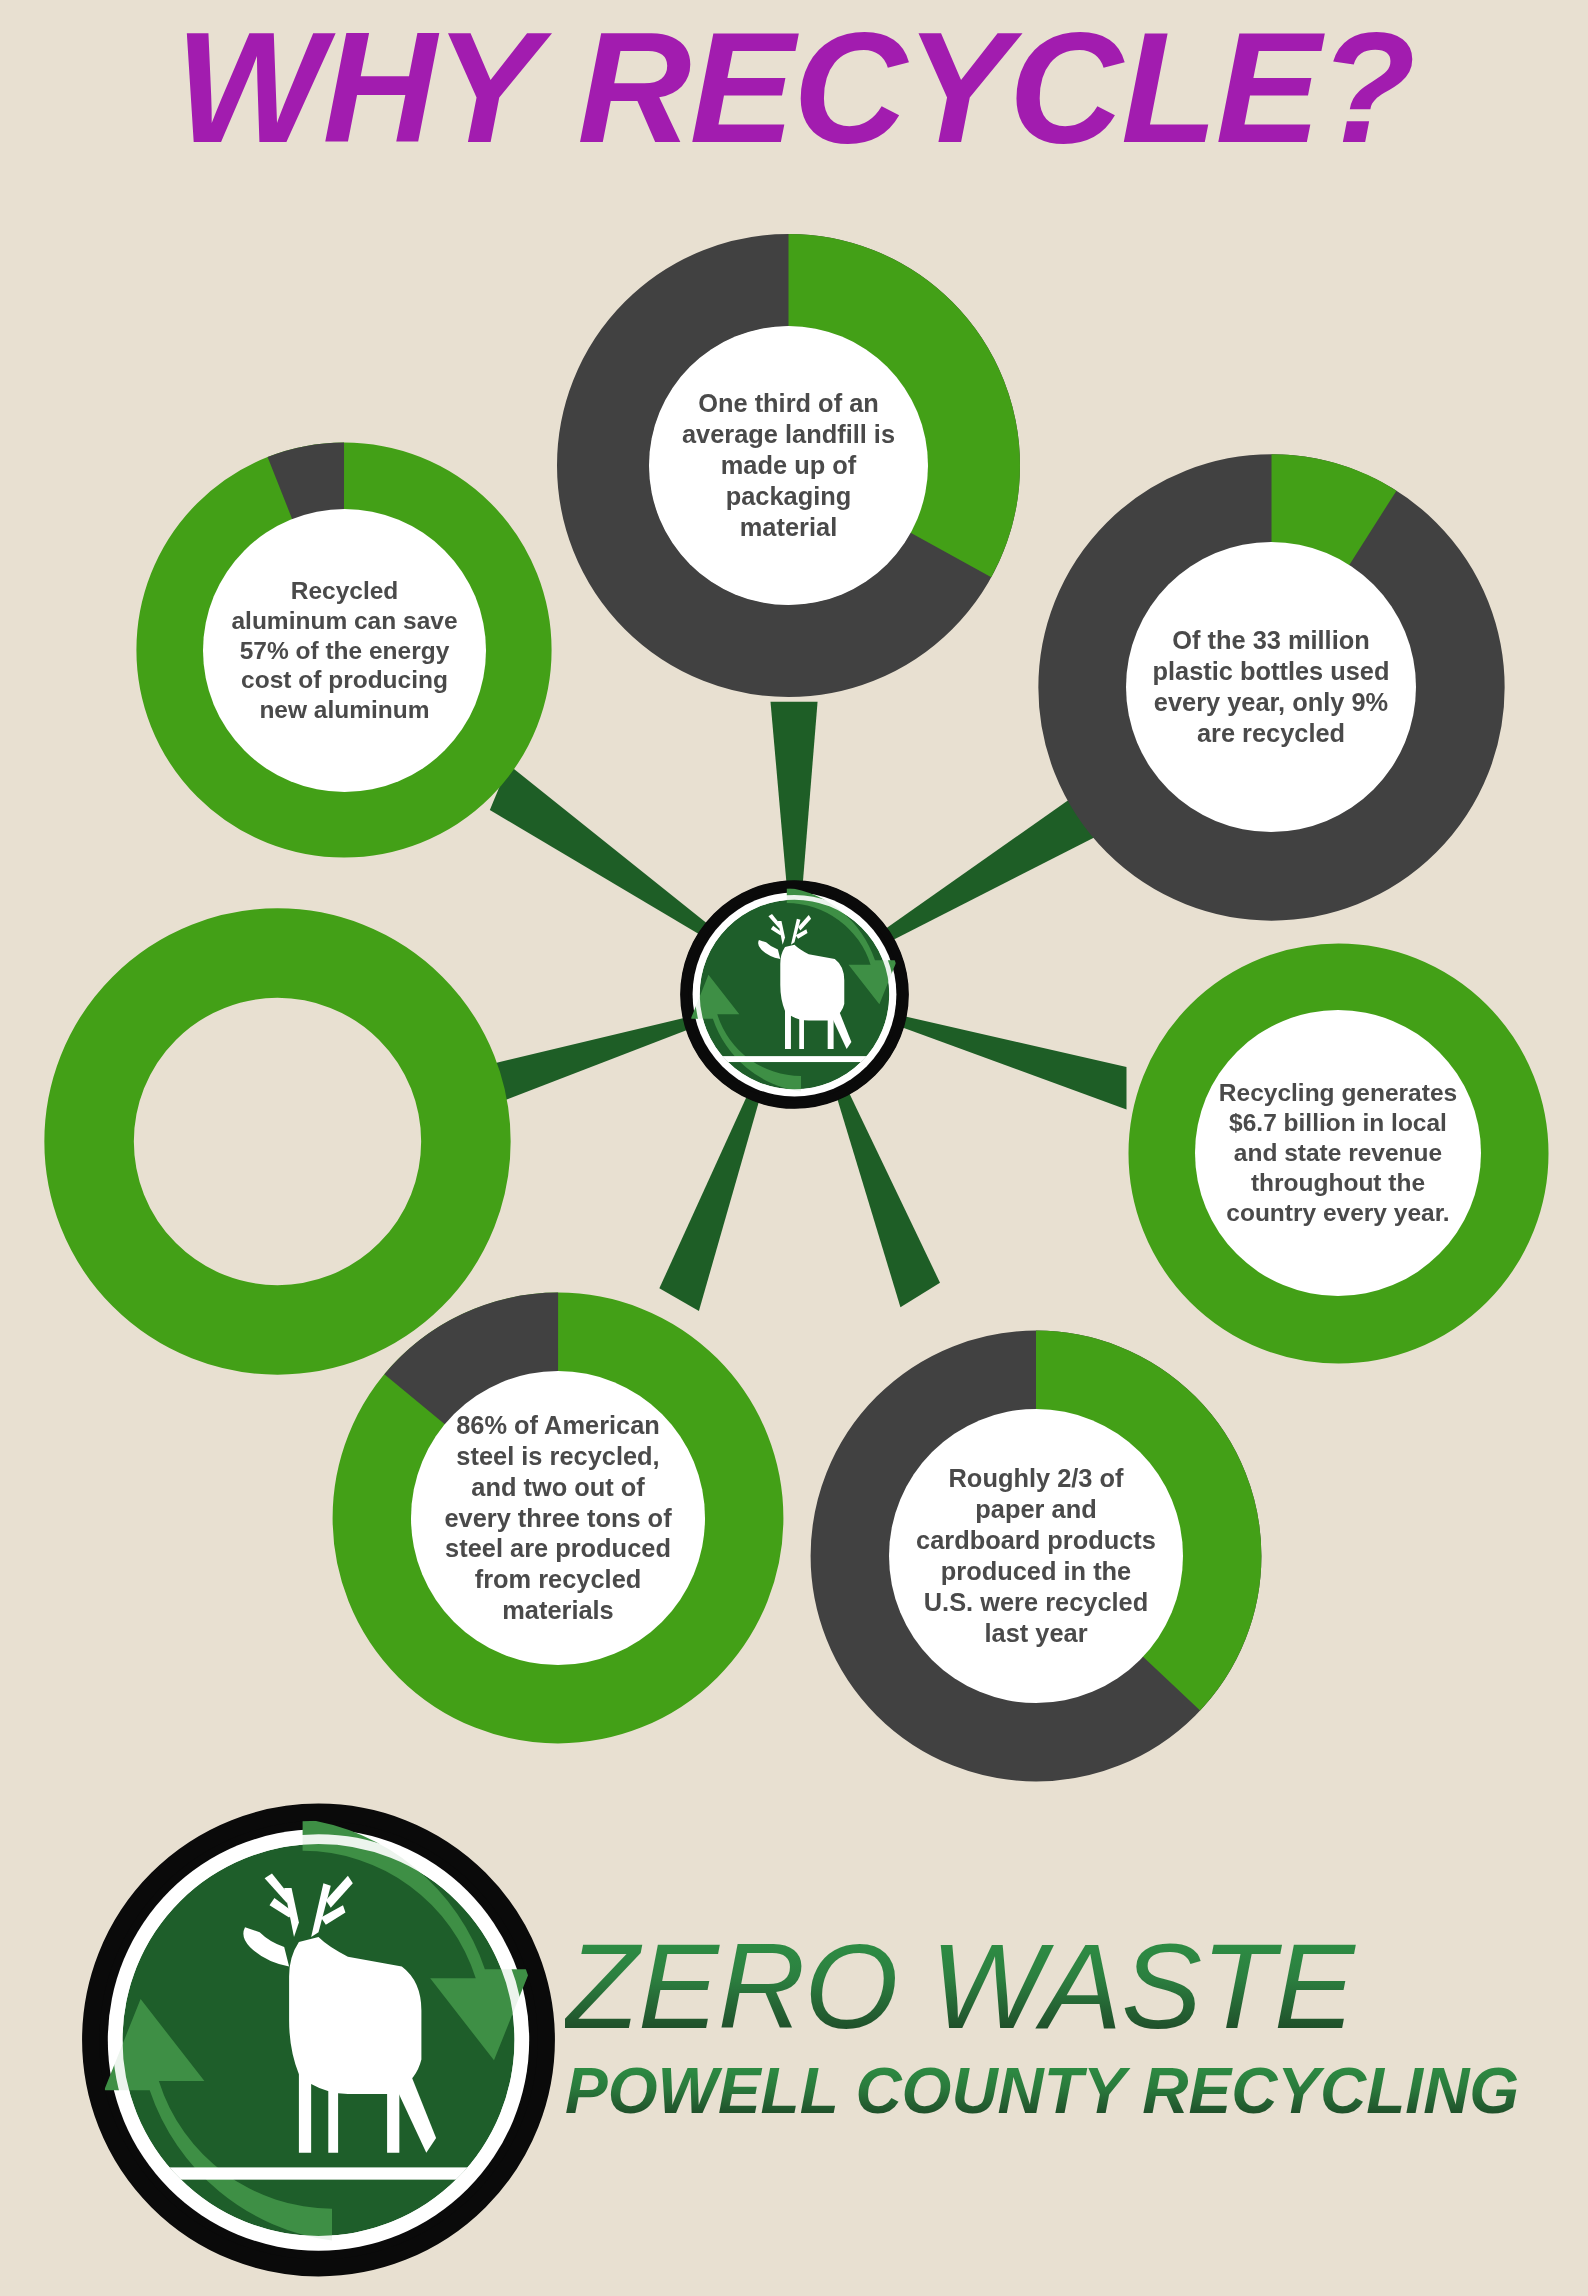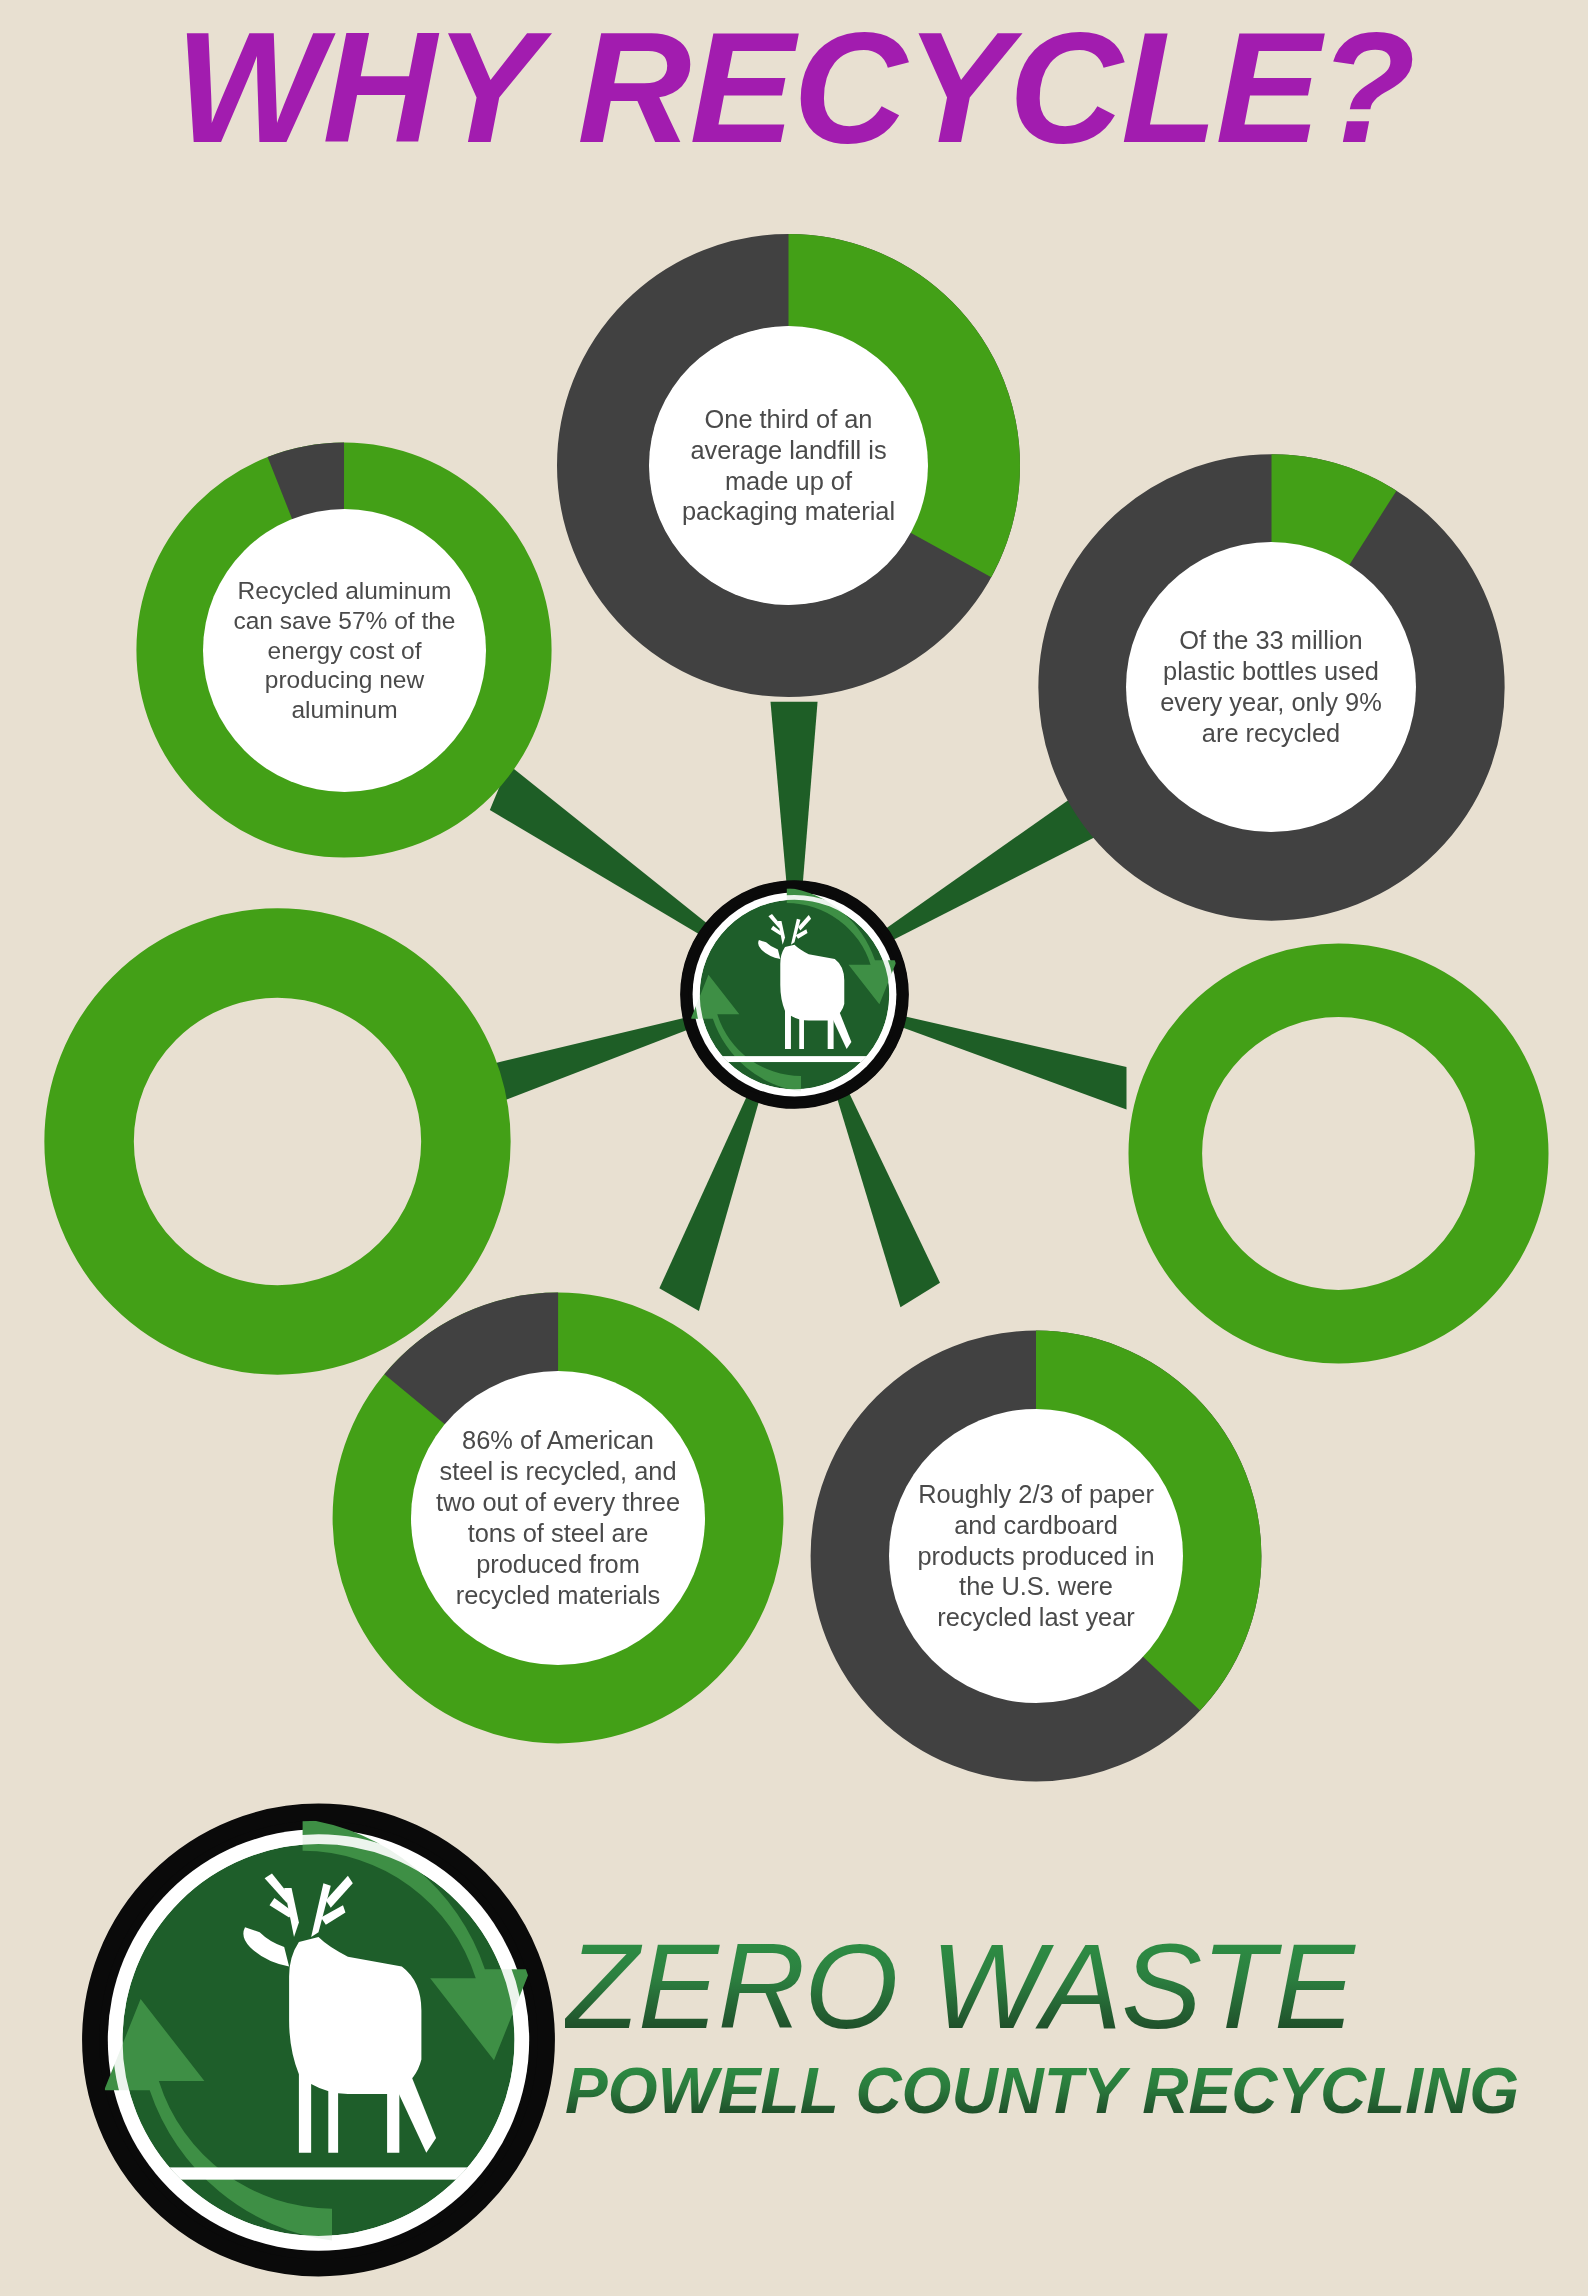--- a/index.html
+++ b/index.html
@@ -64,21 +64,21 @@
     background: #FFFFFF;
     display: flex;
     align-items: center;
     justify-content: center;
     text-align: center;
     box-sizing: border-box;
   }
   .bubble .inner span {
     display: block;
     color: #4A4A4A;
-    font-weight: 400;
+    font-weight: 700;
     font-family: "Liberation Sans", sans-serif;
     line-height: 1.22;
   }
 
   
   .hub {
     position: absolute;
     left: 676px;
     top: 876px;
     width: 237px;
@@ -191,20 +191,23 @@
   <div class="bubble" style="left:42px; top:906px; width:471px; height:471px;">
     <svg viewBox="0 0 100 100">
       <circle cx="50" cy="50" r="40" fill="none" stroke="#43A017" stroke-width="19"></circle>
     </svg>
   </div>
 
   <div class="bubble" style="left:1122px; top:937px; width:433px; height:433px;">
     <svg viewBox="0 0 100 100">
       <circle cx="50" cy="50" r="40" fill="none" stroke="#43A017" stroke-width="17"></circle>
     </svg>
+    <div class="inner" style="left:73px; top:73px; width:286px; height:286px; padding:0 21px;">
+      <span style="font-size:24.5px;">Recycling generates $6.7 billion in local and state revenue throughout the country every year.</span>
+    </div>
   </div>
 
   <div class="bubble" style="left:328px; top:1288px; width:460px; height:460px;">
     <svg viewBox="0 0 100 100">
       <circle cx="50" cy="50" r="40" fill="none" stroke="#43A017" stroke-width="18"></circle>
 
       <circle cx="50" cy="50" r="40" fill="none" stroke="#414141" stroke-width="18" stroke-dasharray="35.19 216.17" transform="rotate(-140.4 50 50)"></circle>
     </svg>
     <div class="inner" style="left:83px; top:83px; width:294px; height:294px; padding:0 24.5px;">
       <span style="font-size:25.4px;">86% of American steel is recycled, and two out of every three tons of steel are produced from recycled materials</span>

